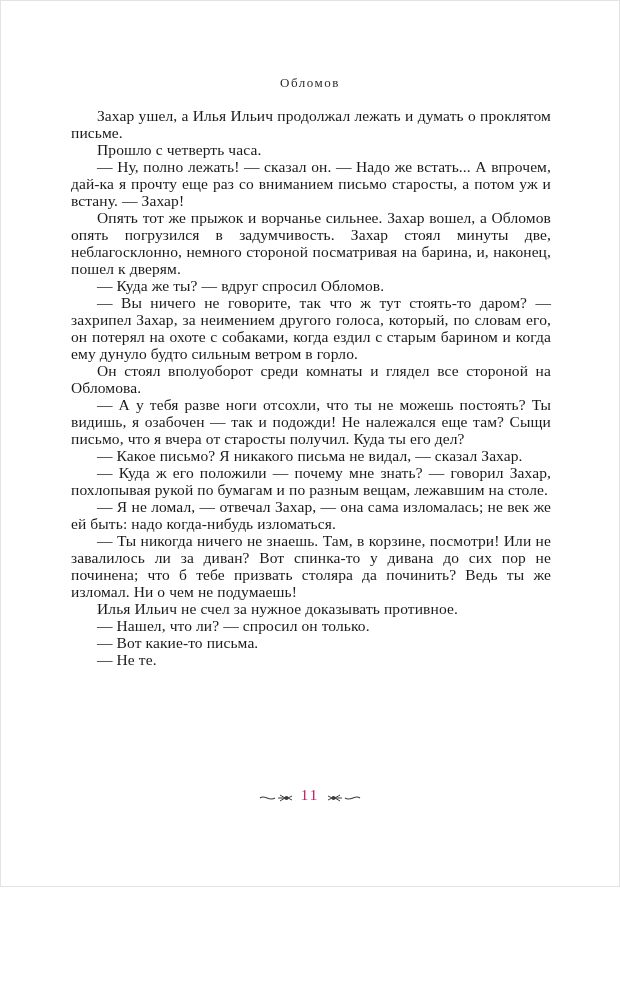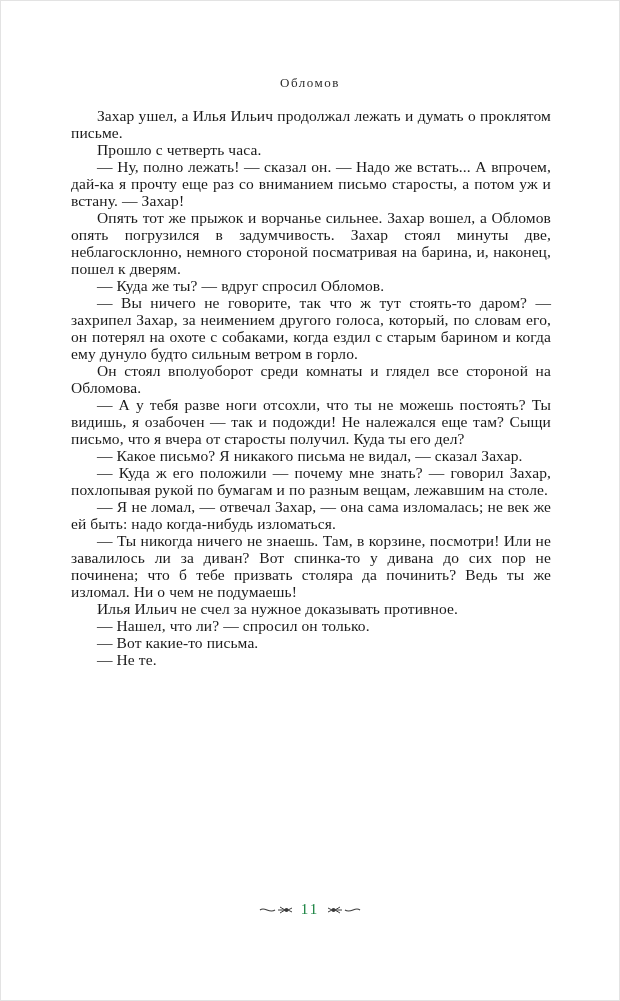--- a/index.html
+++ b/index.html
@@ -3,21 +3,21 @@
 <meta charset="utf-8">
 <style>
   html, body {
     margin: 0;
     padding: 0;
     background: #ffffff;
   }
   .page {
     position: relative;
     width: 620px;
-    height: 1001px;
+    height: 887px;
     margin: 0 auto;
     background: #ffffff;
     box-sizing: border-box;
     border: 1px solid #e3e3e3;
     font-family: "Liberation Serif", "DejaVu Serif", serif;
     color: #1a1a1a;
     overflow: hidden;
   }
   .running-head {
     position: absolute;
@@ -43,26 +43,26 @@
     margin: 0;
     padding: 0;
     text-indent: 26px;
   }
   .page-footer {
     position: absolute;
     left: 0;
     right: 0;
     bottom: 82px;
     display: flex;
-    align-items: center;
+    align-items: flex-end;
     justify-content: center;
     gap: 8px;
     font-size: 15px;
     letter-spacing: 2px;
-    color: #15803d;
+    color: #be185d;
   }
   .ornament {
     display: inline-block;
     width: 34px;
     height: 12px;
     opacity: 0.85;
   }
   .ornament svg { display: block; }
   .ornament.right { transform: scaleX(-1); }
 </style>

